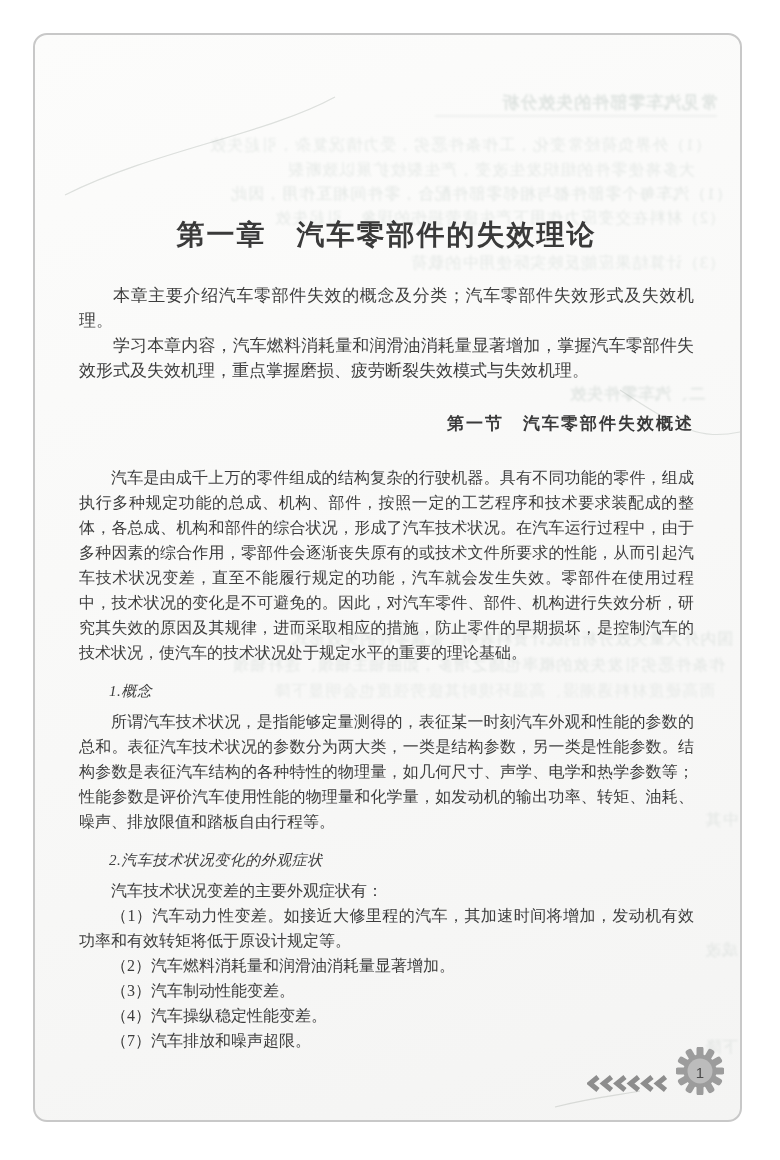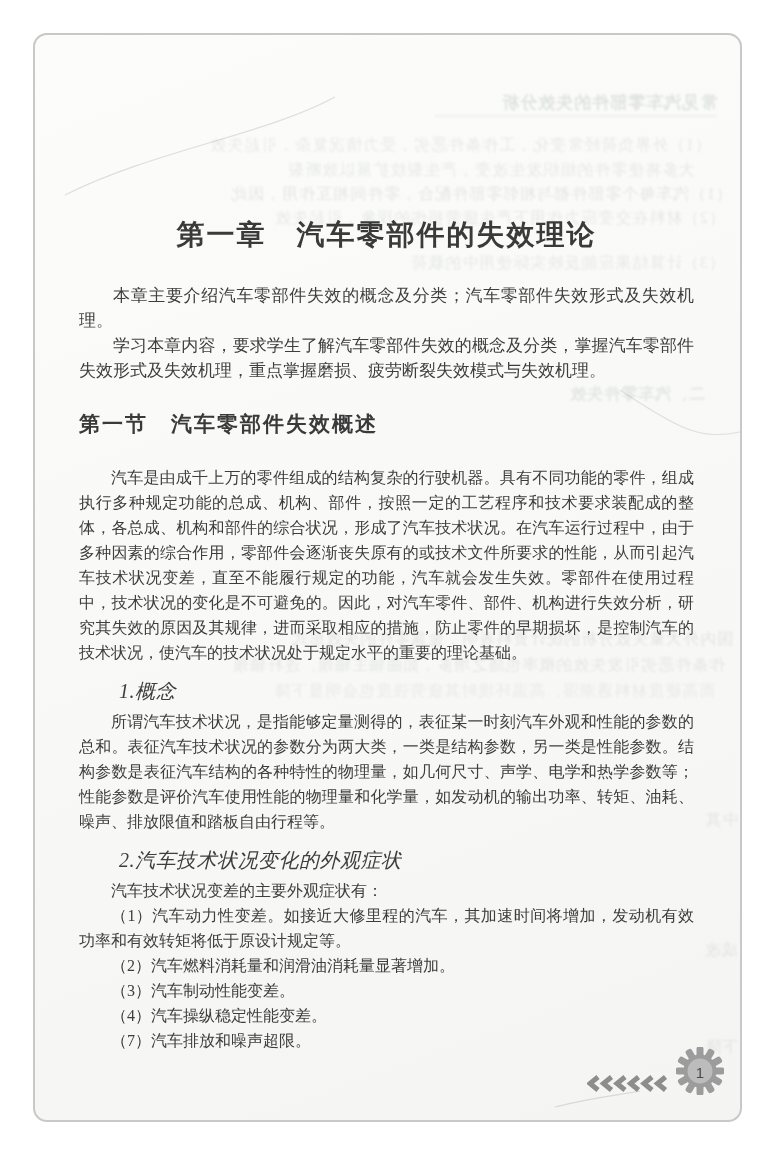--- a/index.html
+++ b/index.html
@@ -71,42 +71,42 @@
     letter-spacing:2px;
   }
   p.intro{
     margin:0; text-indent:2em;
     font-size:17px; line-height:25px;
     text-align:justify; color:#3e3e3e;font-family:Liberation Serif, serif;
   }
   p.intro.first{ margin-top:28px; }
   .section-title{
     margin:26px 0 0 0;
-    text-align:left;
-    font-size:21px; line-height:30px;
+    text-align:right;
+    font-size:17px; line-height:30px;
     font-weight:700; color:#3a3a3a;
     letter-spacing:2px;
   }
   p.body-para{
     margin:0; text-indent:2em;
     font-size:16px; line-height:25px;
     text-align:justify; color:#3d3d3d;
   }
   p.body-para.lead-para{ margin-top:26px; }
   .topic-heading{
     margin:18px 0 0 0;
     padding-left:32px;
     font-family:"Liberation Sans",sans-serif;
     font-size:19px; line-height:26px;
     font-weight:700; color:#333333;
     letter-spacing:1px;
   }
   p.kaiti{
     margin:14px 0 0 0; text-indent:2em;
-    font-size:20px; line-height:24px;
+    font-size:15px; line-height:24px;
     font-style:italic; color:#3e3e3e;
     letter-spacing:.5px;
   }
   p.kaiti + p.body-para{ margin-top:6px; }
   p.item{ margin:0; }
 
   
   .footer{
     position:absolute; right:16px; bottom:25px;
     display:flex; align-items:flex-end; gap:5px;
@@ -138,21 +138,21 @@
     <svg class="artifacts" width="709" height="1089">
       <path d="M 30 160 C 120 115, 230 100, 300 62" stroke="rgba(140,150,145,0.28)" stroke-width="1.2" fill="none"></path>
       <path d="M 585 355 C 645 395, 665 405, 705 397" stroke="rgba(140,150,145,0.25)" stroke-width="1.1" fill="none"></path>
       <path d="M 520 1072 C 560 1062, 585 1060, 605 1056" stroke="rgba(150,155,150,0.30)" stroke-width="1.1" fill="none"></path>
     </svg>
 
     <div class="content">
       <h1 class="chapter-title">第一章　汽车零部件的失效理论</h1>
 
       <p class="intro first">本章主要介绍汽车零部件失效的概念及分类；汽车零部件失效形式及失效机理。</p>
-      <p class="intro">学习本章内容，要求学生了解汽车零部件失效的概念及分类，掌握汽车零部件失效形式及失效机理，重点掌握磨损、疲劳断裂失效模式与失效机理。</p>
+      <p class="intro">学习本章内容，汽车燃料消耗量和润滑油消耗量显著增加，掌握汽车零部件失效形式及失效机理，重点掌握磨损、疲劳断裂失效模式与失效机理。</p>
 
       <h2 class="section-title">第一节　汽车零部件失效概述</h2>
 
       <p class="body-para lead-para">汽车是由成千上万的零件组成的结构复杂的行驶机器。具有不同功能的零件，组成执行多种规定功能的总成、机构、部件，按照一定的工艺程序和技术要求装配成的整体，各总成、机构和部件的综合状况，形成了汽车技术状况。在汽车运行过程中，由于多种因素的综合作用，零部件会逐渐丧失原有的或技术文件所要求的性能，从而引起汽车技术状况变差，直至不能履行规定的功能，汽车就会发生失效。零部件在使用过程中，技术状况的变化是不可避免的。因此，对汽车零件、部件、机构进行失效分析，研究其失效的原因及其规律，进而采取相应的措施，防止零件的早期损坏，是控制汽车的技术状况，使汽车的技术状况处于规定水平的重要的理论基础。</p>
 
 
       <p class="kaiti">1.概念</p>
       <p class="body-para">所谓汽车技术状况，是指能够定量测得的，表征某一时刻汽车外观和性能的参数的总和。表征汽车技术状况的参数分为两大类，一类是结构参数，另一类是性能参数。结构参数是表征汽车结构的各种特性的物理量，如几何尺寸、声学、电学和热学参数等；性能参数是评价汽车使用性能的物理量和化学量，如发动机的输出功率、转矩、油耗、噪声、排放限值和踏板自由行程等。</p>
 
       <p class="kaiti">2.汽车技术状况变化的外观症状</p>

